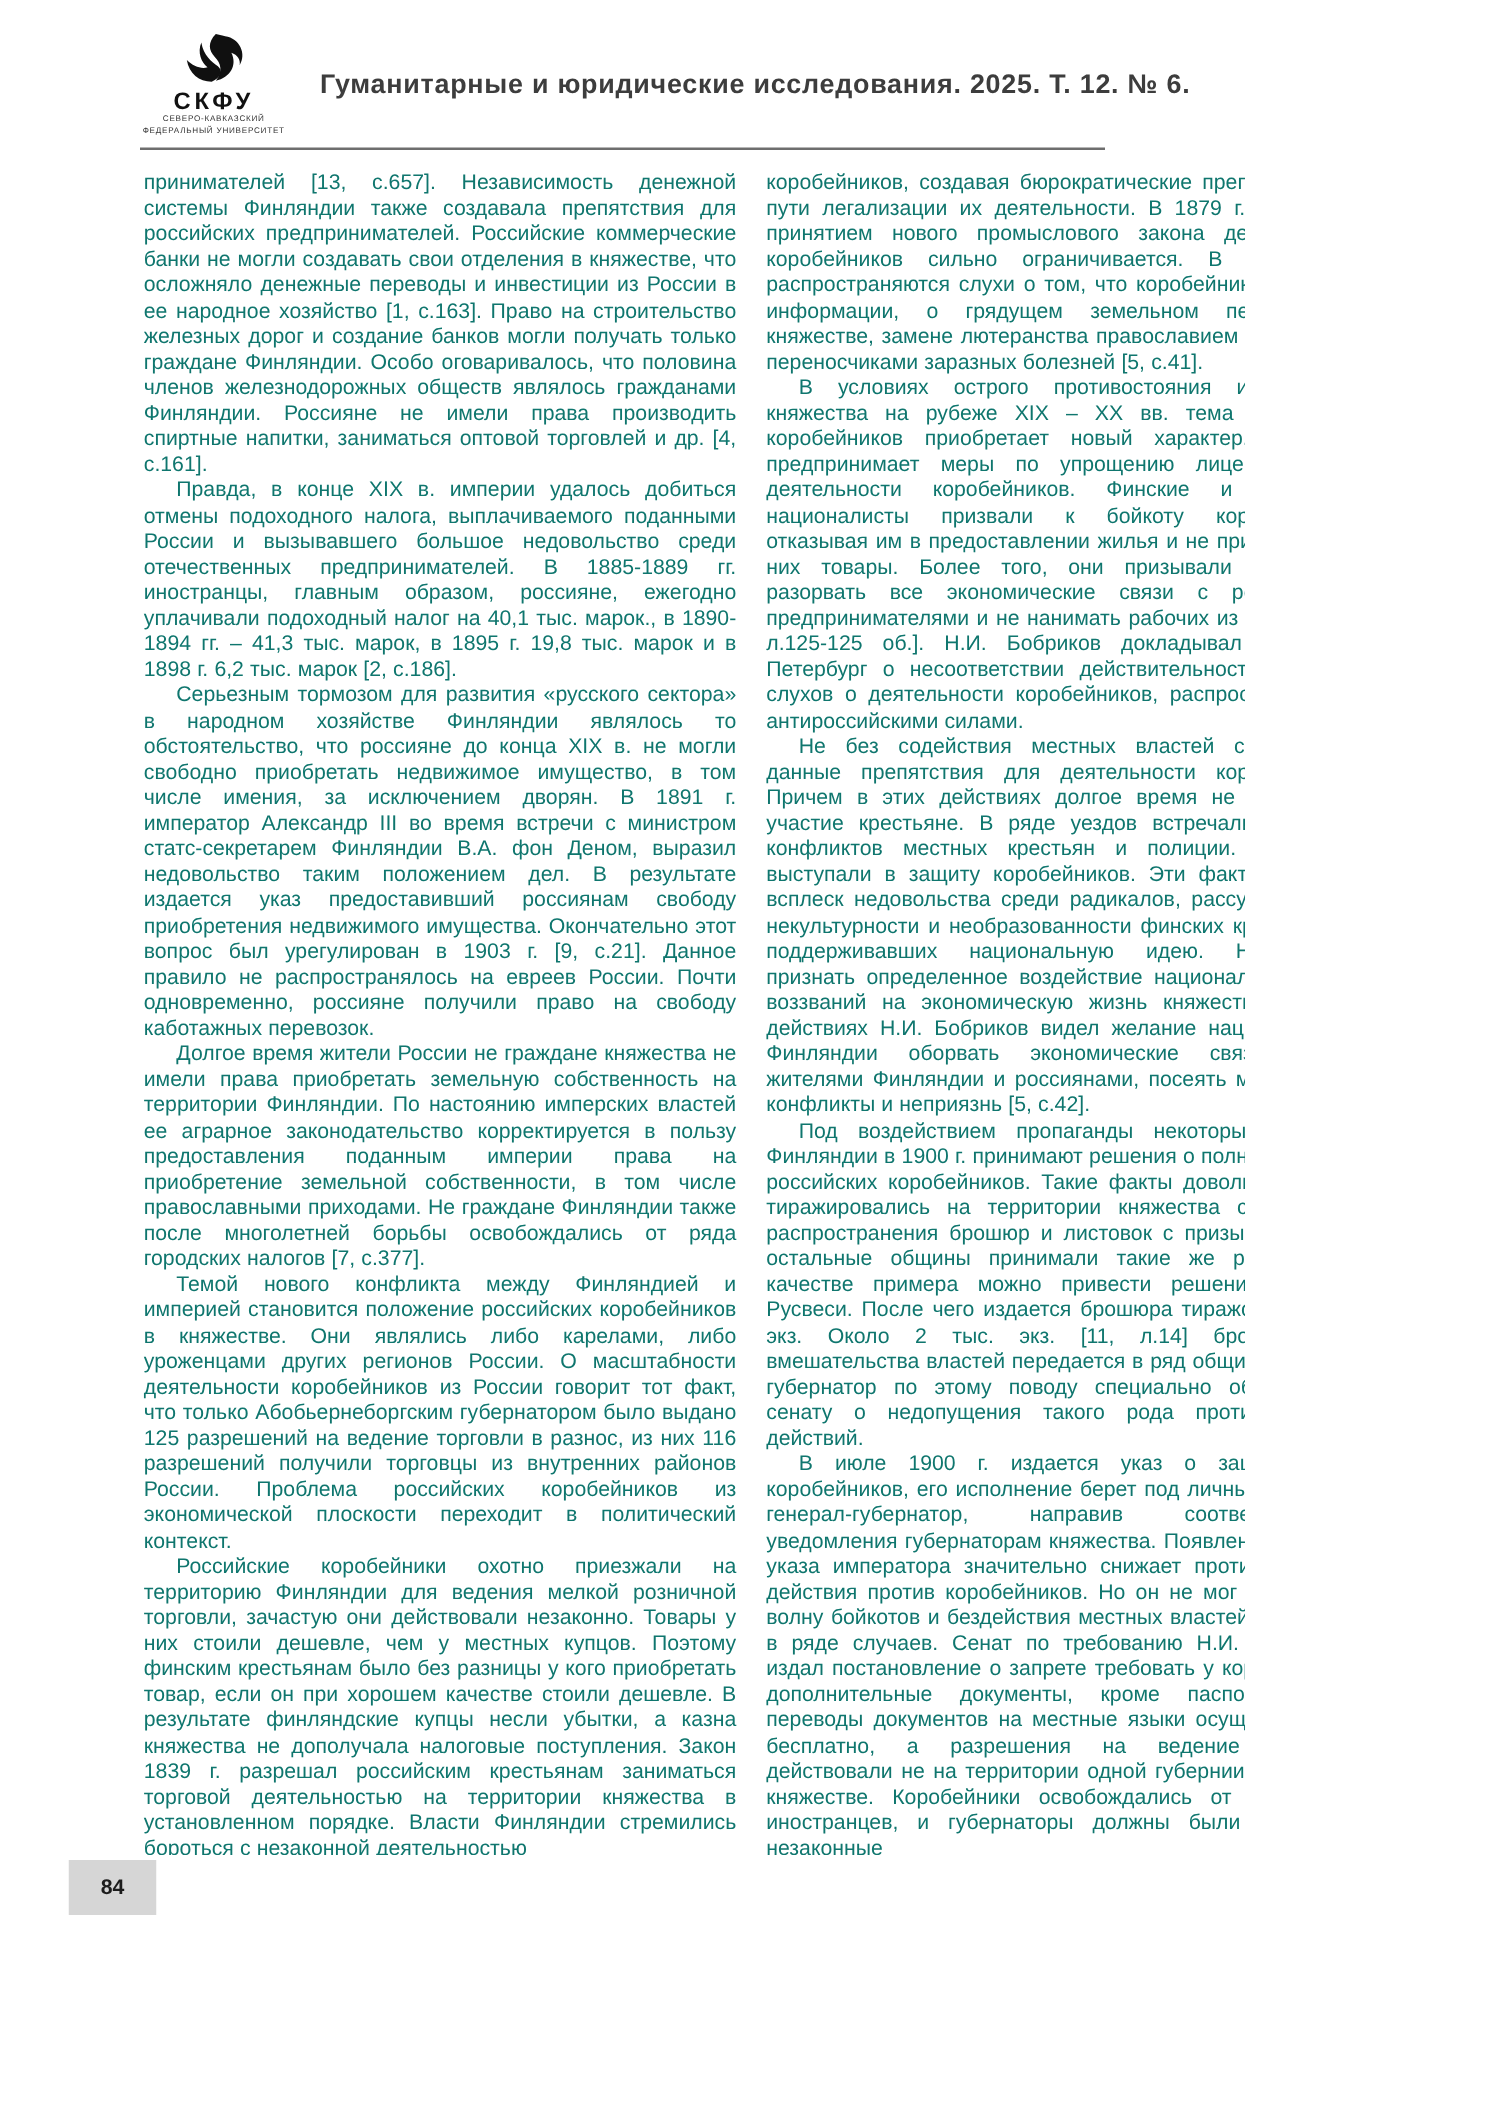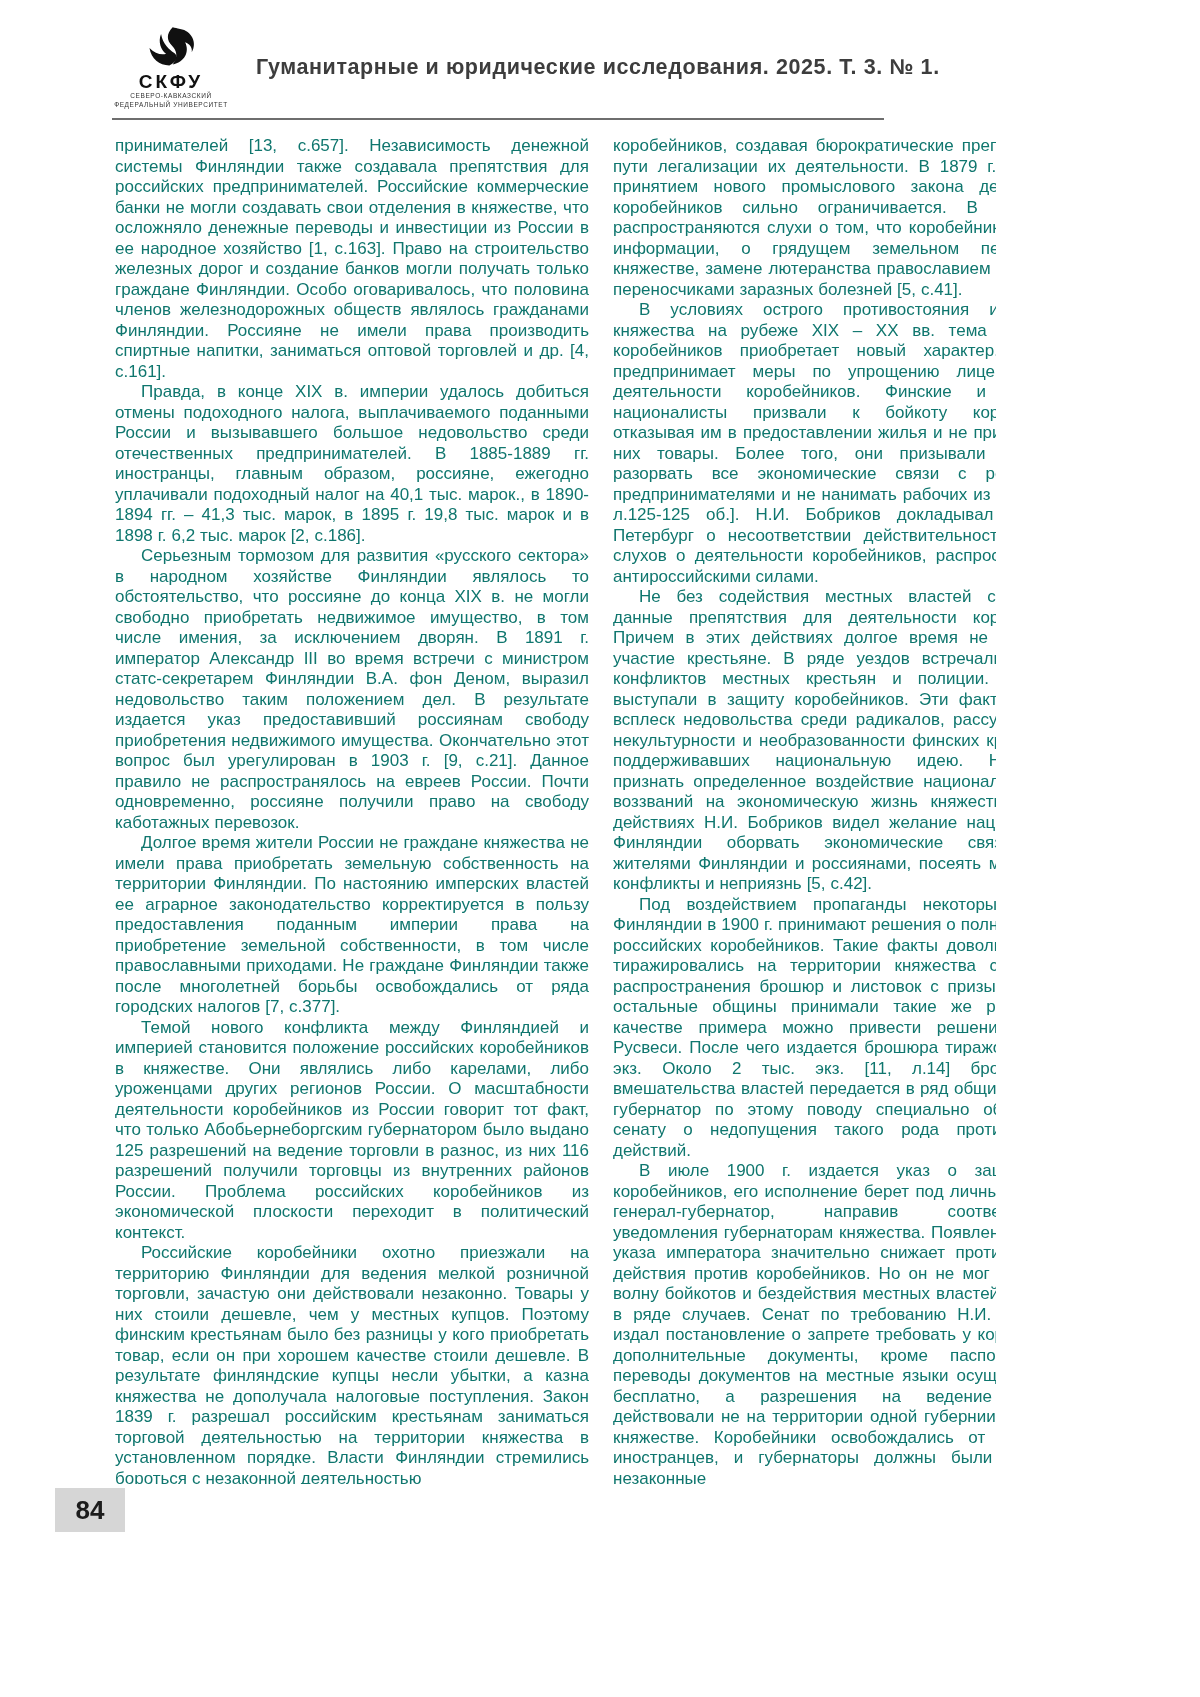--- a/index.html
+++ b/index.html
@@ -93,41 +93,41 @@
   .page-number {
     position: absolute;
     left: 55px;
     top: 1488px;
     width: 70px;
     height: 44px;
     background: #d6d6d6;
     display: flex;
     align-items: center;
     justify-content: center;
-    font-size: 26px;
+    font-size: 17px;
     font-weight: bold;
     color: #1c1c1c;
   }
 </style>
 </head>
 <body>
 
 <div class="page">
 
   <header class="header">
     <div class="logo">
       <svg class="logo-mark" width="58" height="44" viewBox="0 0 70 52" aria-hidden="true">
         <path d="M37 1 C29 9 30 17 36 23 C42 29 44 37 37 46 C51 43 58 31 52 19 C58 21 61 26 60 31 C67 20 60 5 46 3 C42 2 40 2 37 1 Z" fill="#101010"></path>
         <path d="M33 47 C21 47 11 39 9 26 C15 32 23 35 29 33 C23 28 19 19 23 9 C25 21 33 28 39 32 C44 36 42 43 33 47 Z" fill="#101010"></path>
       </svg>
       <div class="logo-acronym">СКФУ</div>
       <div class="logo-caption">СЕВЕРО-КАВКАЗСКИЙ</div>
       <div class="logo-caption">ФЕДЕРАЛЬНЫЙ УНИВЕРСИТЕТ</div>
     </div>
-    <h1 class="journal-title">Гуманитарные и юридические исследования. 2025. Т. 3. № 1.</h1>
+    <h1 class="journal-title">Гуманитарные и юридические исследования. 2025. Т. 12. № 6.</h1>
   </header>
 
   <div class="rule"></div>
 
   <main class="content">
     <div class="col">
       <p class="no-indent">принимателей [13, с.657]. Независимость денежной системы Финляндии также создавала препятствия для российских предпринимателей. Российские коммерческие банки не могли создавать свои отделения в княжестве, что осложняло денежные переводы и инвестиции из России в ее народное хозяйство [1, с.163]. Право на строительство железных дорог и создание банков могли получать только граждане Финляндии. Особо оговаривалось, что половина членов железнодорожных обществ являлось гражданами Финляндии. Россияне не имели права производить спиртные напитки, заниматься оптовой торговлей и др. [4, с.161].</p>
       <p>Правда, в конце XIX в. империи удалось добиться отмены подоходного налога, выплачиваемого поданными России и вызывавшего большое недовольство среди отечественных предпринимателей. В 1885-1889 гг. иностранцы, главным образом, россияне, ежегодно уплачивали подоходный налог на 40,1 тыс. марок., в 1890-1894 гг. – 41,3 тыс. марок, в 1895 г. 19,8 тыс. марок и в 1898 г. 6,2 тыс. марок [2, с.186].</p>
       <p>Серьезным тормозом для развития «русского сектора» в народном хозяйстве Финляндии являлось то обстоятельство, что россияне до конца XIX в. не могли свободно приобретать недвижимое имущество, в том числе имения, за исключением дворян. В 1891 г. император Александр III во время встречи с министром статс-секретарем Финляндии В.А. фон Деном, выразил недовольство таким положением дел. В результате издается указ предоставивший россиянам свободу приобретения недвижимого имущества. Окончательно этот вопрос был урегулирован в 1903 г. [9, с.21]. Данное правило не распространялось на евреев России. Почти одновременно, россияне получили право на свободу каботажных перевозок.</p>
       <p>Долгое время жители России не граждане княжества не имели права приобретать земельную собственность на территории Финляндии. По настоянию имперских властей ее аграрное законодательство корректируется в пользу предоставления поданным империи права на приобретение земельной собственности, в том числе православными приходами. Не граждане Финляндии также после многолетней борьбы освобождались от ряда городских налогов [7, с.377].</p>

